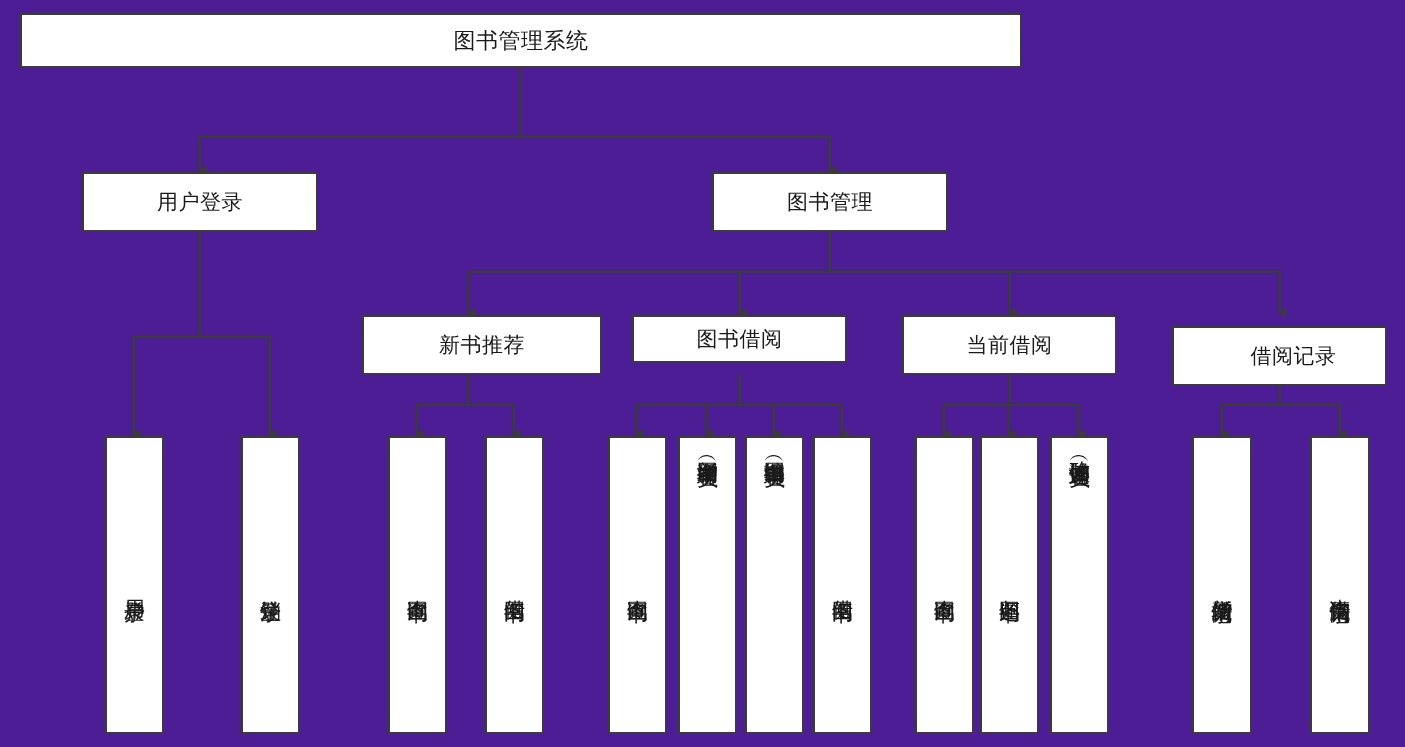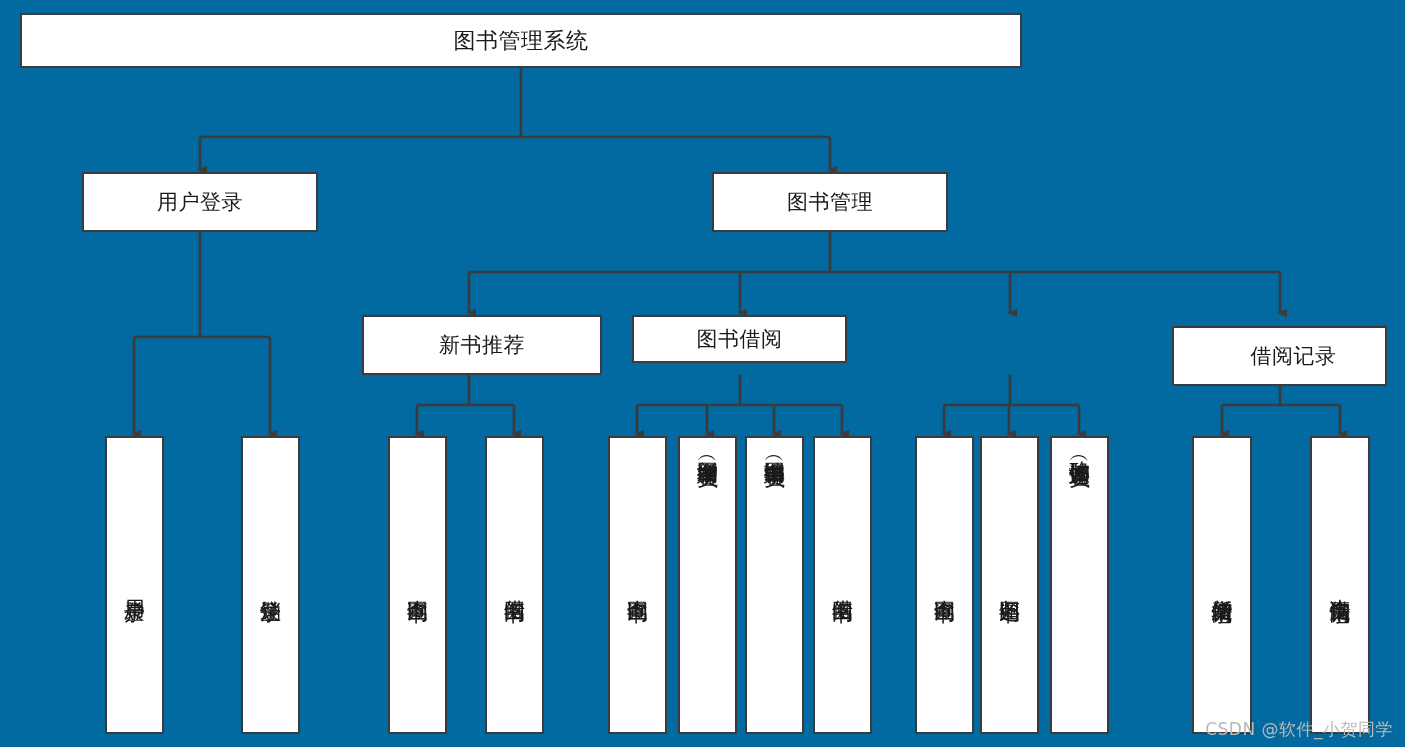--- a/index.html
+++ b/index.html
@@ -8,21 +8,21 @@
     padding: 0;
     background: #ffffff;
   }
   body {
     font-family: "DejaVu Sans", "Liberation Sans", sans-serif;
   }
   #diagram-root {
     position: relative;
     width: 1405px;
     height: 747px;
-    background: #0369a1;
+    background: #4c1d95;
     overflow: hidden;
   }
   #edges-layer {
     position: absolute;
     left: 0;
     top: 0;
     width: 1405px;
     height: 747px;
     pointer-events: none;
   }
@@ -147,20 +147,23 @@
   </div>
 
   <div class="node horiz" style="left:362px; top:315px; width:240px; height:60px;">
     <span class="node-label">新书推荐</span>
   </div>
 
   <div class="node horiz" style="left:632px; top:315px; width:215px; height:48px;">
     <span class="node-label">图书借阅</span>
   </div>
 
+  <div class="node horiz" style="left:902px; top:315px; width:215px; height:60px;">
+    <span class="node-label">当前借阅</span>
+  </div>
 
   <div class="node horiz" style="left:1172px; top:326px; width:215px; height:60px;padding-left:28px;">
     <span class="node-label">借阅记录</span>
   </div>
 
   <div class="node vert centered" style="left:105px; top:436px; width:59px; height:298px;">
     <span class="node-label">用户登录</span>
   </div>
 
   <div class="node vert centered" style="left:241px; top:436px; width:59px; height:298px;">
@@ -204,15 +207,14 @@
   </div>
 
   <div class="node vert centered" style="left:1192px; top:436px; width:60px; height:298px;">
     <span class="node-label">新增借阅记录</span>
   </div>
 
   <div class="node vert centered" style="left:1310px; top:436px; width:60px; height:298px;">
     <span class="node-label">查询借阅记录</span>
   </div>
 
-  <div id="watermark">CSDN @软件_小贺同学</div>
 
 </div>
 
 </body></html>

